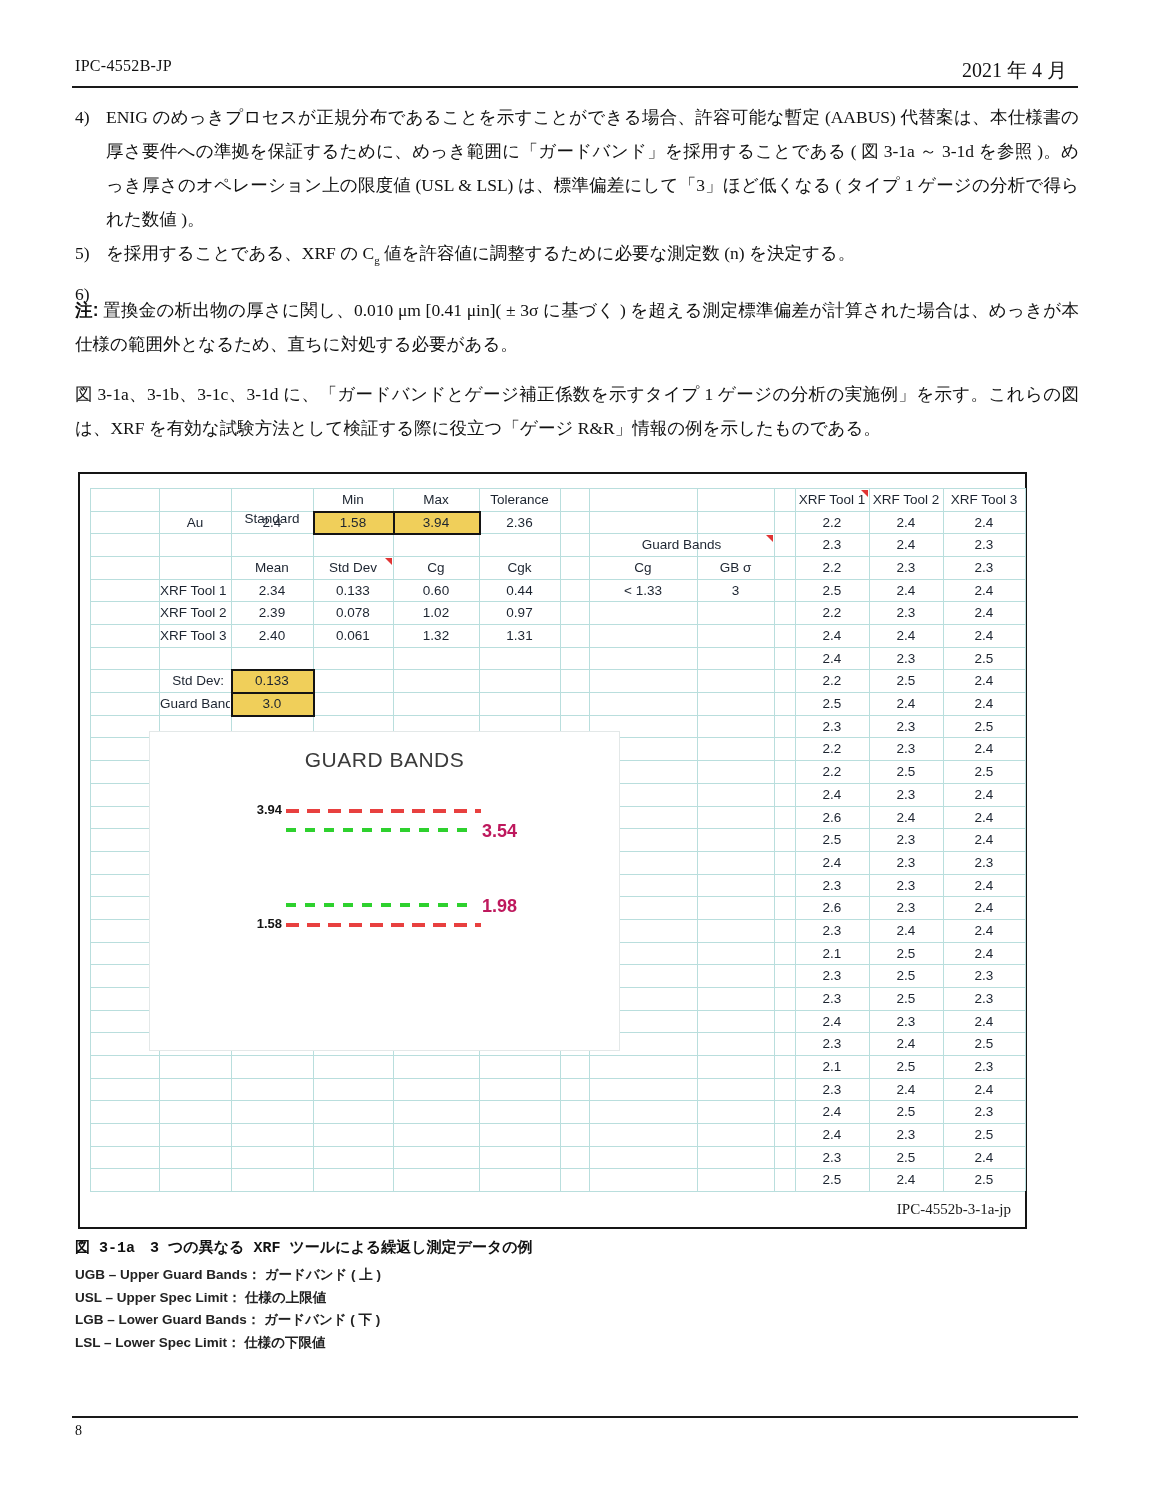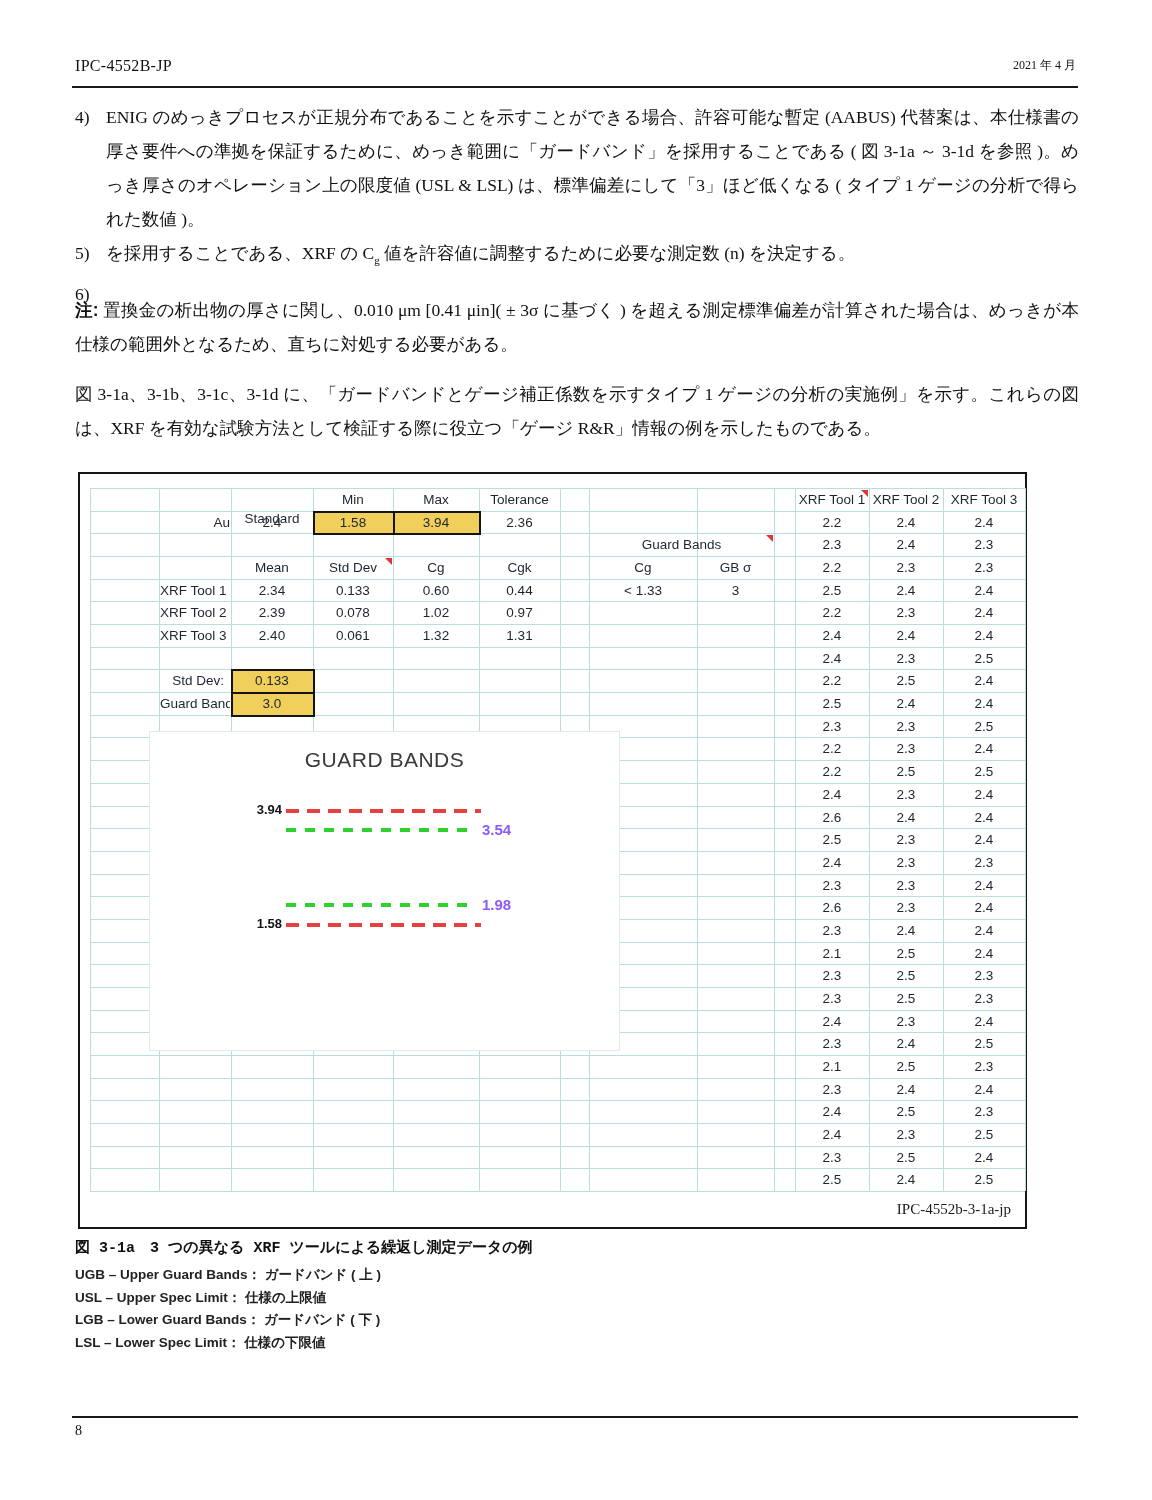--- a/index.html
+++ b/index.html
@@ -3,21 +3,21 @@
 <meta charset="utf-8">
 <style>
   * { margin:0; padding:0; box-sizing:border-box; }
   html,body { background:#888; }
   #page {
     position:relative; width:1152px; height:1500px; background:#ffffff;
     margin:0 auto; overflow:hidden;
     font-family:"Liberation Serif","DejaVu Serif",serif; color:#111;
   }
   .hdr-left  { position:absolute; left:75px;  top:57px; font-size:16px; letter-spacing:.3px; }
-  .hdr-right { position:absolute; right:76px; top:57px; font-size:12px; }
+  .hdr-right { position:absolute; right:85px; top:57px; font-size:20px; }
   .hdr-rule  { position:absolute; left:72px; top:86px; width:1006px; height:2px; background:#1a1a1a; }
 
   .bodytext { position:absolute; left:75px; top:100px; width:1004px;
               font-size:17.5px; line-height:34px; text-align:justify; }
   .num-item { position:relative; padding-left:31px; }
   .num-item .num { position:absolute; left:0; top:0; }
   .note { margin-top:16px; }
   .note-label { font-family:"Liberation Sans","DejaVu Sans",sans-serif; font-weight:bold; }
   .para { margin-top:16px; }
   sub { font-size:11px; }
@@ -39,21 +39,21 @@
   .figid { position:absolute; right:14px; bottom:9px; font-size:15px;
            font-family:"Liberation Serif","DejaVu Serif",serif; color:#1a1a1a; }
 
   
   #chart { position:absolute; left:69px; top:257px; width:471px; height:320px;
            background:#ffffff; border:1px solid #e3e8e8; }
   .chart-title { position:absolute; left:0; right:0; top:16px; text-align:center;
                  font-size:21px; color:#3a3a3a; letter-spacing:.5px; }
   .dashline { position:absolute; height:4px; }
   .lline-label { position:absolute; width:42px; text-align:right; font-size:13px; font-weight:bold; color:#141414; }
-  .rline-label { position:absolute; font-size:15px; font-weight:bold; color:#8b5cf6; }
+  .rline-label { position:absolute; font-size:18px; font-weight:bold; color:#be185d; }
   #chart-legend { position:absolute; left:103px; top:226px; width:263px; height:28px;
                   border:1.5px solid #2ed12e; display:flex; align-items:center;
                   justify-content:center; gap:3px; }
   .leg-swatch { width:27px; height:4px; }
   .leg-label { font-size:12px; color:#46555a; font-weight:bold; }
 
   
   .fig-caption { position:absolute; left:75px; top:1238px; width:1000px;
                  font-family:Liberation Mono, monospace;
                  font-weight:bold; font-size:15px; color:#111; }
@@ -140,21 +140,21 @@
       <div class="gline" style="left: 863px; top: 14px; width: 1px; height: 703.08px;"></div>
       <div class="gline" style="left: 945px; top: 14px; width: 1px; height: 703.08px;"></div>
       <div class="ybox" style="left: 233px; top: 36.68px; width: 168px; height: 24.68px;"></div>
       <div class="ydiv" style="left: 313px; top: 37.68px; width: 2px; height: 22.68px;"></div>
       <div class="ybox" style="left: 151px; top: 195.44px; width: 84px; height: 24.68px;"></div>
       <div class="ybox" style="left: 151px; top: 218.12px; width: 84px; height: 24.68px;"></div>
       <div class="cell center" style="left: 152px; top: 15px; width: 80px; height: 22.68px; line-height: 22.68px; margin-top: 19px;">Standard</div>
       <div class="cell center" style="left: 234px; top: 15px; width: 78px; height: 22.68px; line-height: 22.68px;">Min</div>
       <div class="cell center" style="left: 314px; top: 15px; width: 84px; height: 22.68px; line-height: 22.68px;">Max</div>
       <div class="cell center" style="left: 400px; top: 15px; width: 79px; height: 22.68px; line-height: 22.68px;">Tolerance</div>
-      <div class="cell center" style="left: 80px; top: 37.68px; width: 70px; height: 22.68px; line-height: 22.68px; text-align: right;">Au</div>
+      <div class="cell center" style="left: 80px; top: 37.68px; width: 70px; height: 22.68px; line-height: 22.68px;">Au</div>
       <div class="cell center" style="left: 152px; top: 37.68px; width: 80px; height: 22.68px; line-height: 22.68px;">2.4</div>
       <div class="cell center" style="left: 234px; top: 37.68px; width: 78px; height: 22.68px; line-height: 22.68px;">1.58</div>
       <div class="cell center" style="left: 314px; top: 37.68px; width: 84px; height: 22.68px; line-height: 22.68px;">3.94</div>
       <div class="cell center" style="left: 400px; top: 37.68px; width: 79px; height: 22.68px; line-height: 22.68px;">2.36</div>
       <div class="cell center" style="left: 152px; top: 83.04px; width: 80px; height: 22.68px; line-height: 22.68px;">Mean</div>
       <div class="cell center" style="left: 234px; top: 83.04px; width: 78px; height: 22.68px; line-height: 22.68px;">Std Dev</div>
       <div class="cell center" style="left: 314px; top: 83.04px; width: 84px; height: 22.68px; line-height: 22.68px;">Cg</div>
       <div class="cell center" style="left: 400px; top: 83.04px; width: 79px; height: 22.68px; line-height: 22.68px;">Cgk</div>
       <div class="cell right" style="left: 80px; top: 105.72px; width: 70px; height: 22.68px; line-height: 22.68px;">XRF Tool 1</div>
       <div class="cell center" style="left: 152px; top: 105.72px; width: 80px; height: 22.68px; line-height: 22.68px;">2.34</div>

